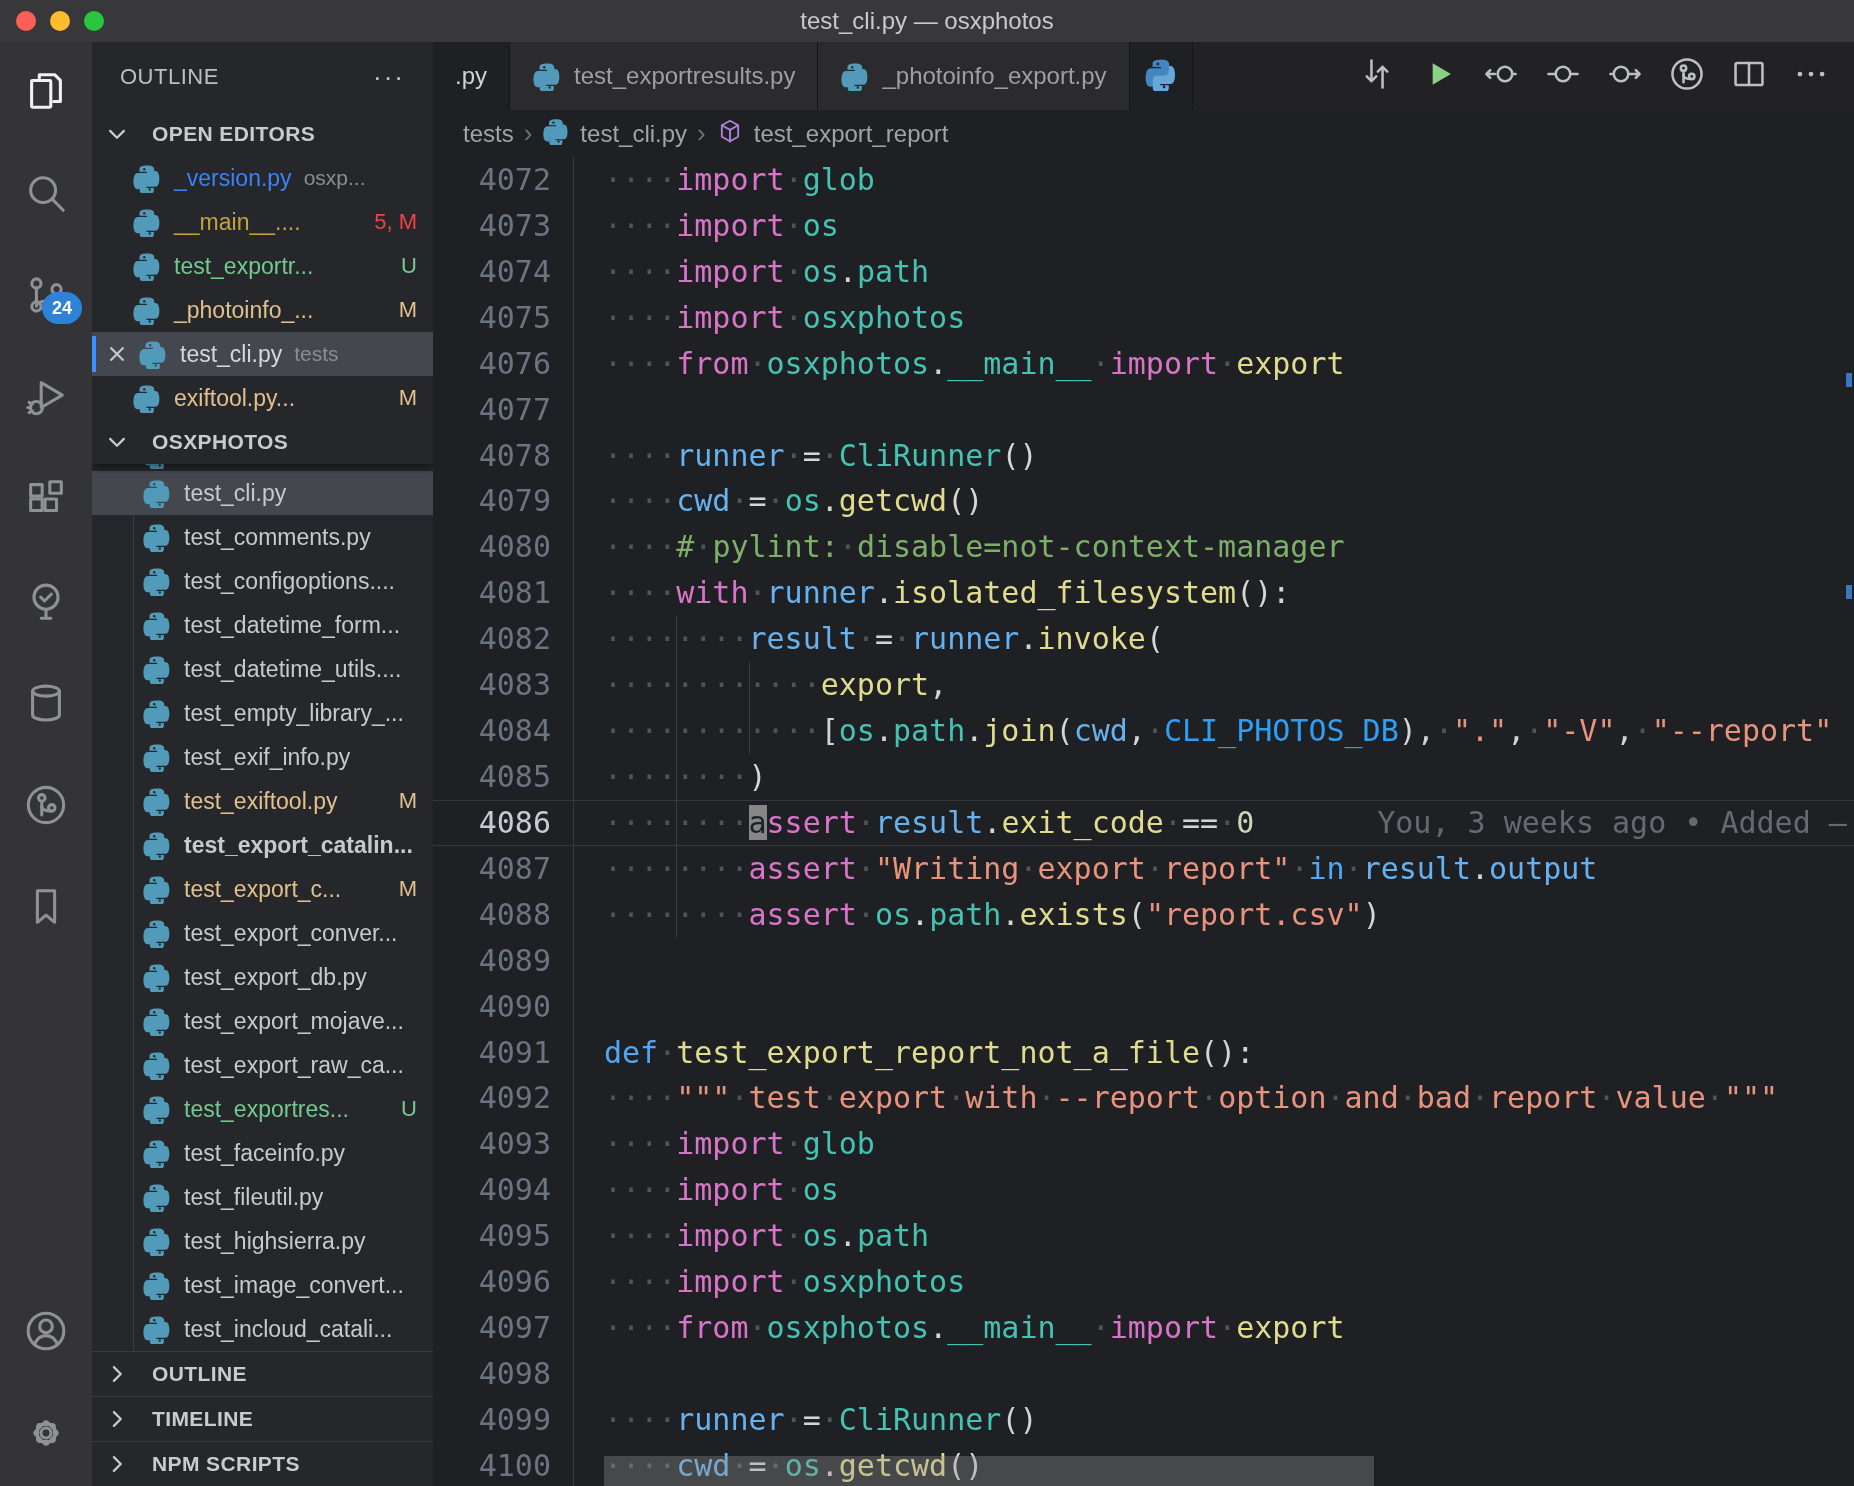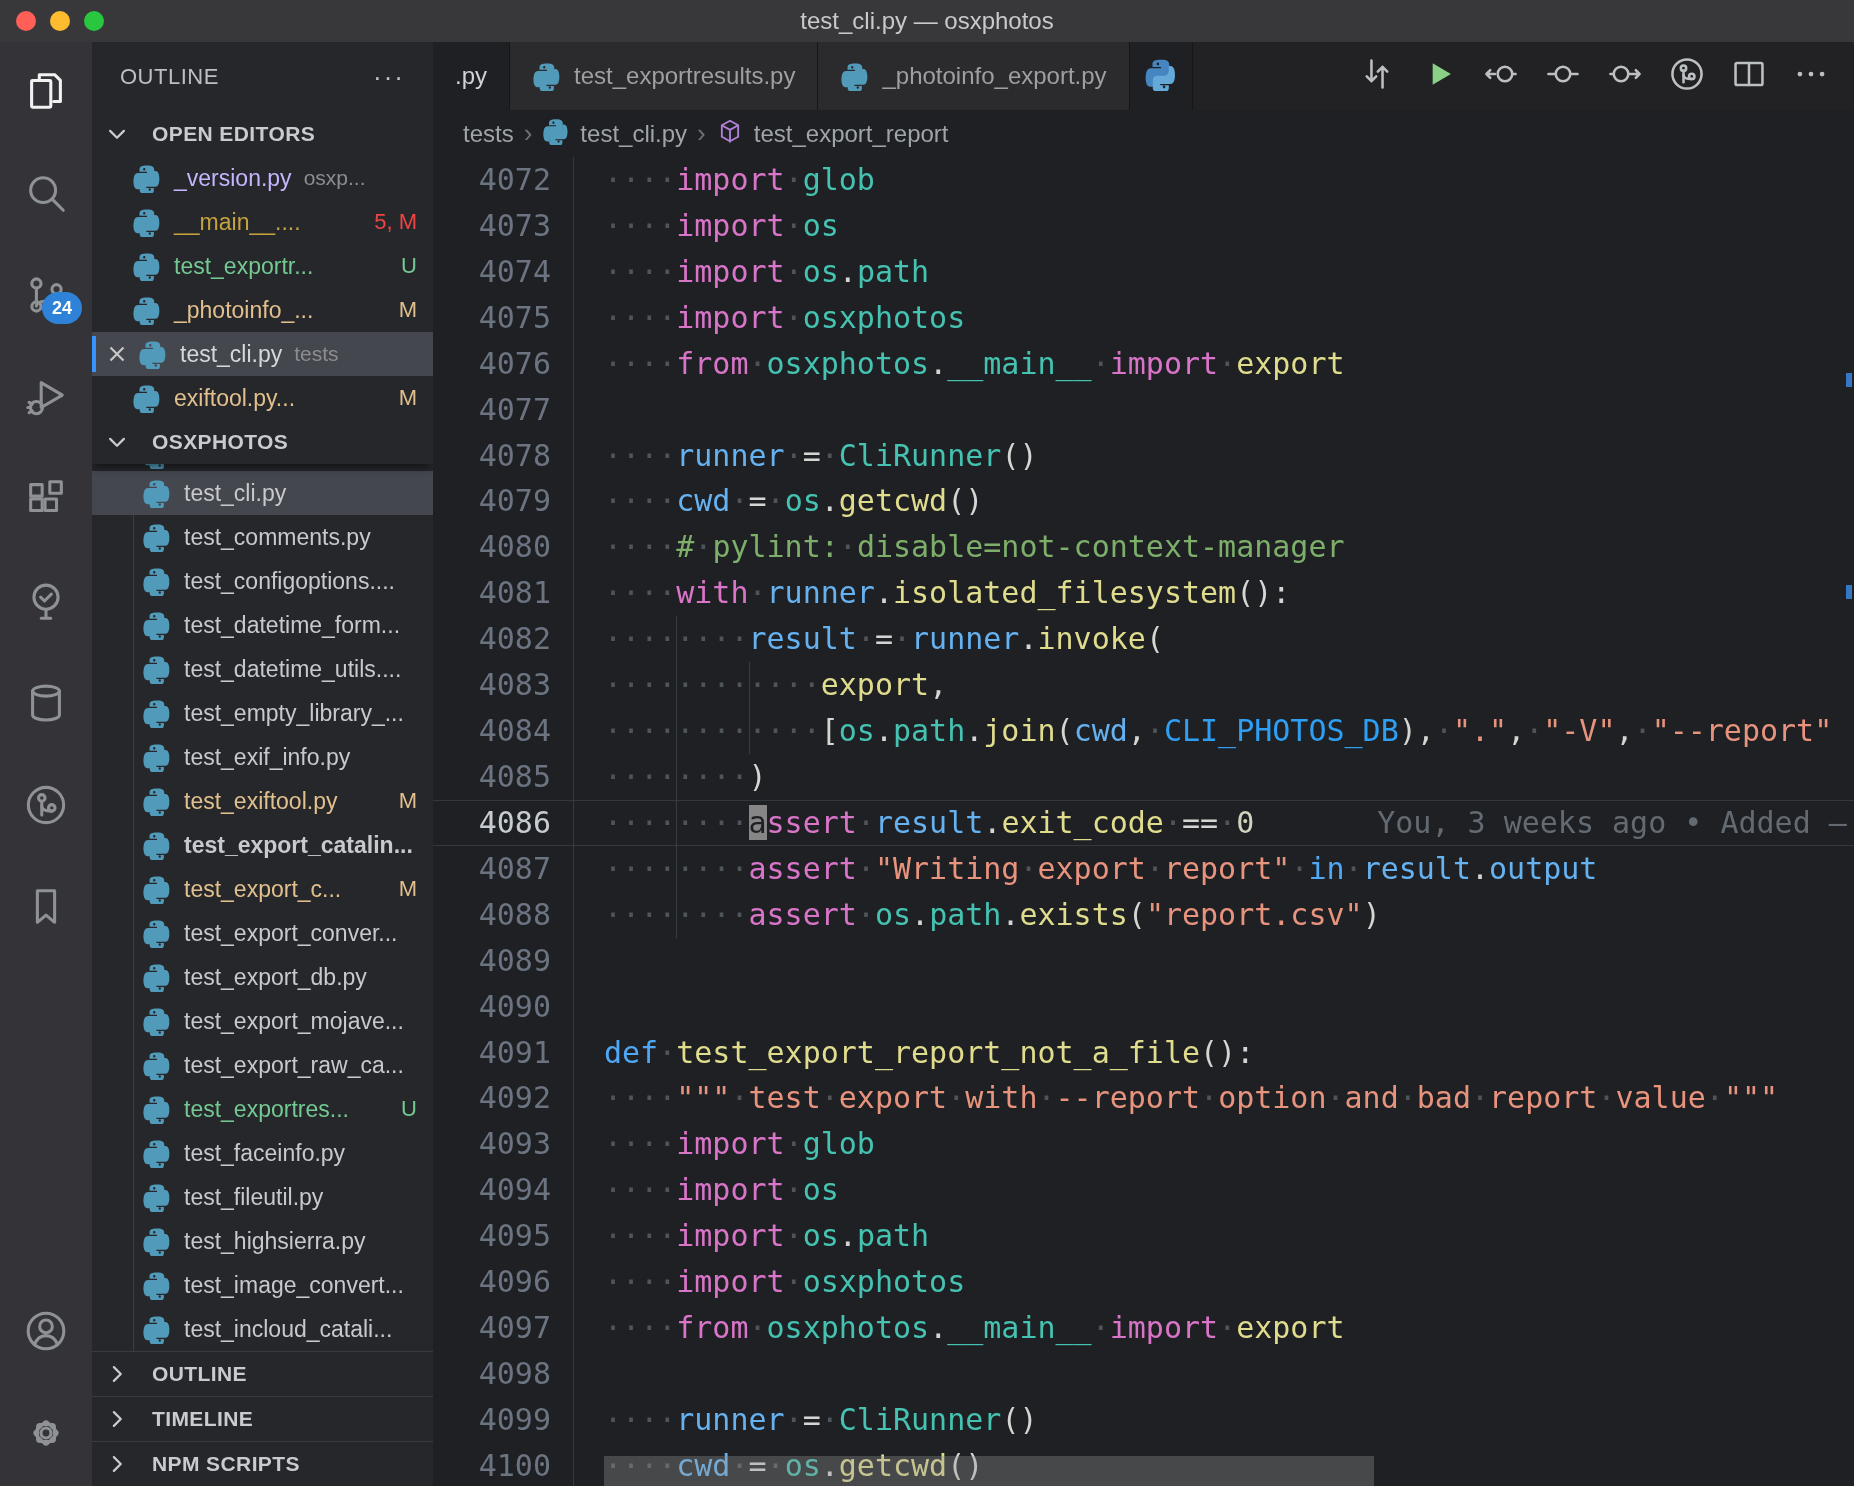--- a/index.html
+++ b/index.html
@@ -197,21 +197,21 @@
               <path d="M6.5 9.5l5.5 5.5 5.5-5.5"></path>
             </svg></span>
           <span>OPEN EDITORS</span>
         </div>
       <div id="open-editors">
           <div class="oe-item">
             <span class="file-icon"><svg viewBox="0 0 24 24">
                 <path fill="#519aba" d="M12 2c-1 0-2 .1-2.8.2C6.7 2.6 6 3.5 6 5.1V7h6v1H4.9C3.2 8 1.9 9.2 1.5 11.4c-.5 2.5-.5 4 0 6.6.4 1.9 1.4 3 3.1 3h1.9v-2.7c0-1.9 1.7-3.6 3.5-3.6h5c1.5 0 2.8-1.3 2.8-2.9V5.1c0-1.6-1.3-2.7-2.8-3C14.2 2 13 2 12 2zM9.8 3.9c.5 0 .9.4.9 1s-.4 1-.9 1-.9-.4-.9-1 .4-1 .9-1z"></path>
                 <path fill="#519aba" d="M17.5 7v2.7c0 2-1.6 3.6-3.5 3.6H9c-1.5 0-2.8 1.4-2.8 2.9v5.7c0 1.6 1.4 2.5 2.9 2.9 1.8.5 3.7.6 5.8 0 1.5-.4 2.6-1.3 2.6-2.9V20h-6v-1h7.1c1.7 0 2.4-1.2 2.9-3 .5-1.9.5-4.6 0-6.6-.4-1.8-1.2-3-2.9-3h-1.1zm-3.3 13.1c.5 0 .9.4.9 1s-.4 1-.9 1-.9-.4-.9-1 .4-1 .9-1z"></path>
               </svg></span>
-            <span class="oe-name" style="color: #c4b5fd;">_version.py</span>
+            <span class="oe-name" style="color: #3b82f6;">_version.py</span>
             <span class="oe-desc">osxp...</span>
           </div>
           <div class="oe-item">
             <span class="file-icon"><svg viewBox="0 0 24 24">
                 <path fill="#519aba" d="M12 2c-1 0-2 .1-2.8.2C6.7 2.6 6 3.5 6 5.1V7h6v1H4.9C3.2 8 1.9 9.2 1.5 11.4c-.5 2.5-.5 4 0 6.6.4 1.9 1.4 3 3.1 3h1.9v-2.7c0-1.9 1.7-3.6 3.5-3.6h5c1.5 0 2.8-1.3 2.8-2.9V5.1c0-1.6-1.3-2.7-2.8-3C14.2 2 13 2 12 2zM9.8 3.9c.5 0 .9.4.9 1s-.4 1-.9 1-.9-.4-.9-1 .4-1 .9-1z"></path>
                 <path fill="#519aba" d="M17.5 7v2.7c0 2-1.6 3.6-3.5 3.6H9c-1.5 0-2.8 1.4-2.8 2.9v5.7c0 1.6 1.4 2.5 2.9 2.9 1.8.5 3.7.6 5.8 0 1.5-.4 2.6-1.3 2.6-2.9V20h-6v-1h7.1c1.7 0 2.4-1.2 2.9-3 .5-1.9.5-4.6 0-6.6-.4-1.8-1.2-3-2.9-3h-1.1zm-3.3 13.1c.5 0 .9.4.9 1s-.4 1-.9 1-.9-.4-.9-1 .4-1 .9-1z"></path>
               </svg></span>
             <span class="oe-name" style="color: rgb(196, 162, 62);">__main__....</span>
             <span class="git-badge" style="color: #ef4444;">5, M</span>
           </div>

